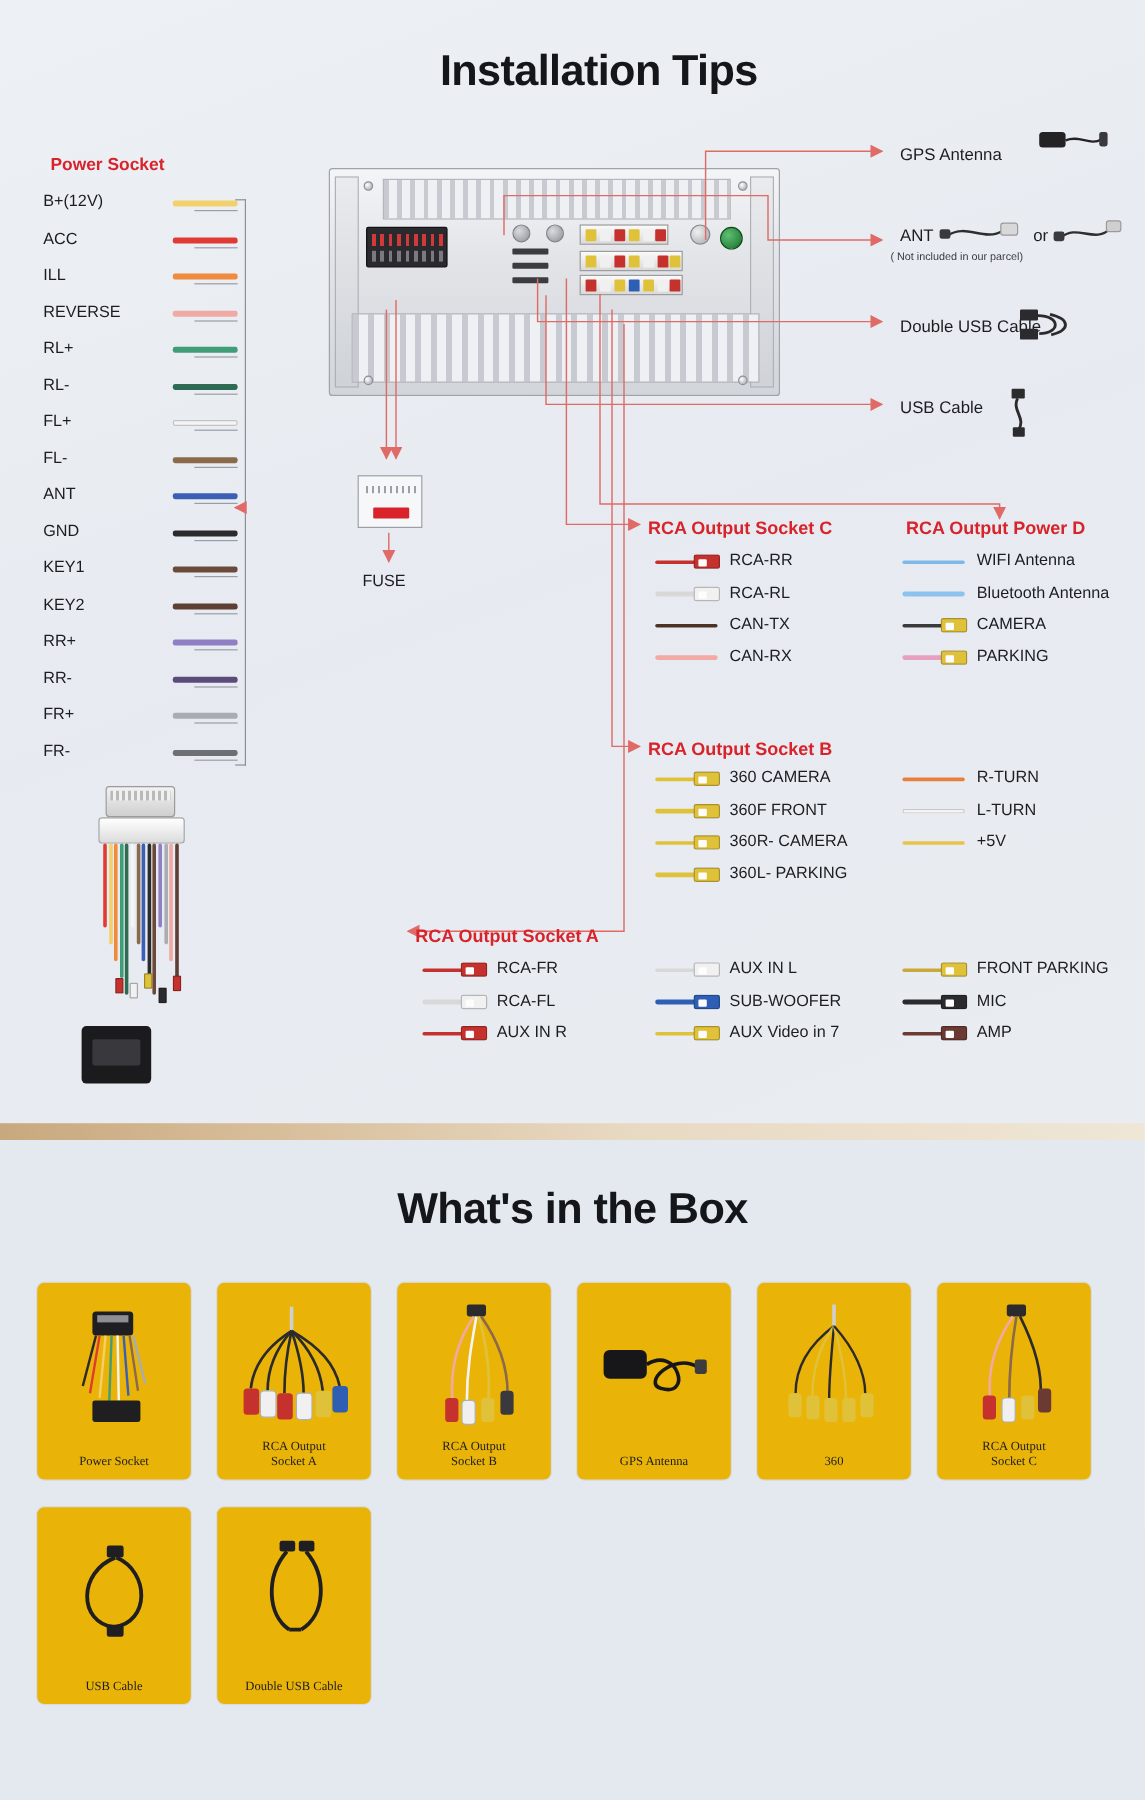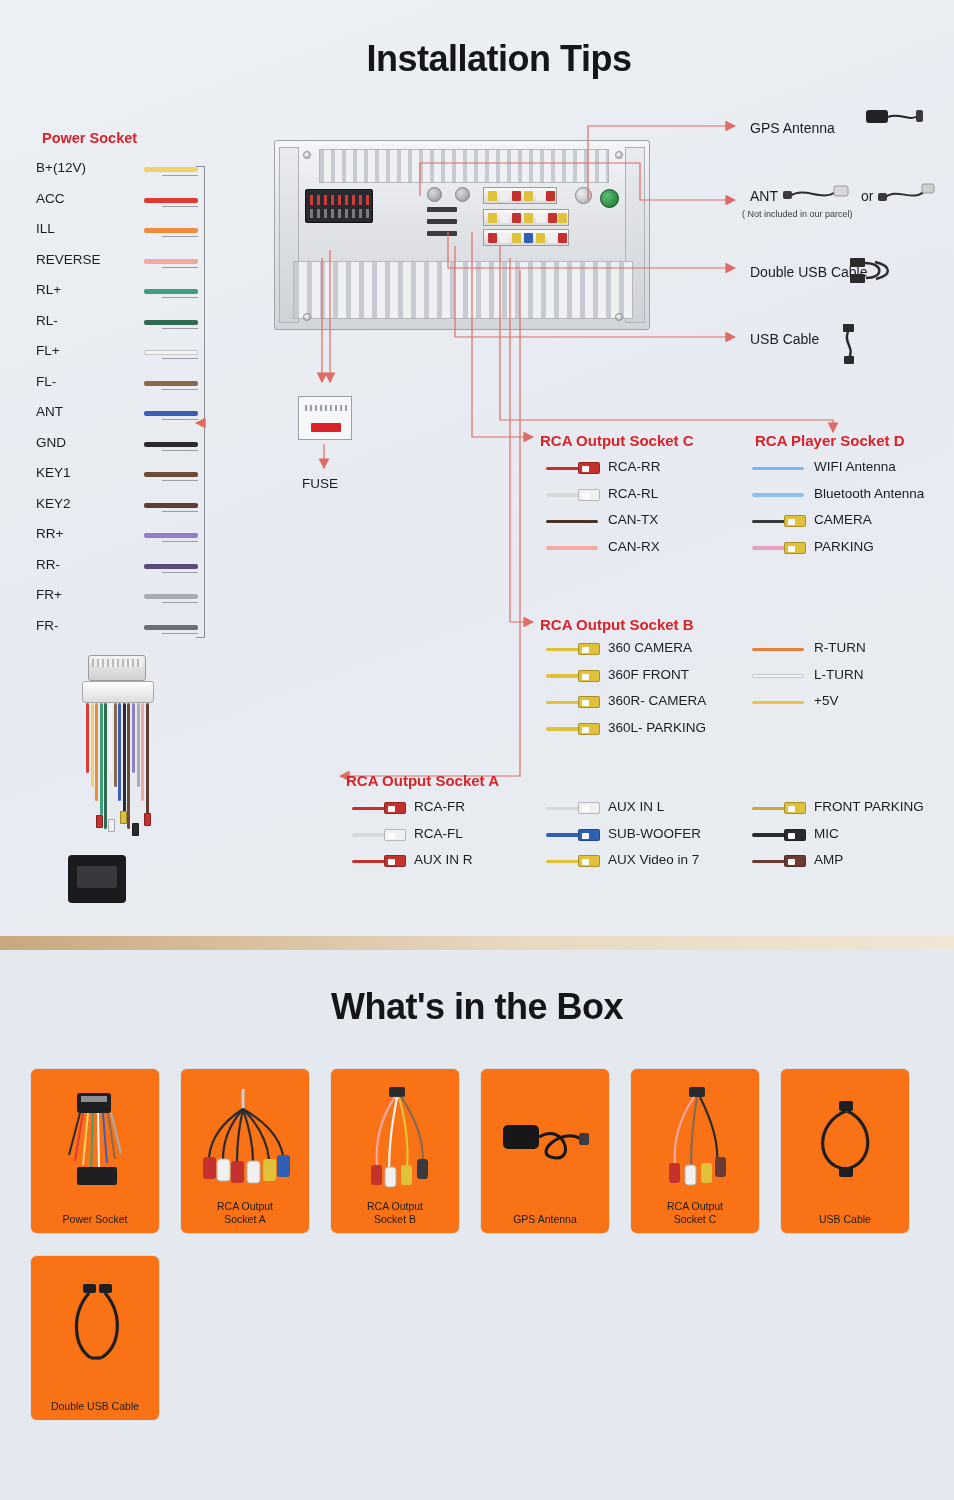--- a/index.html
+++ b/index.html
@@ -237,24 +237,25 @@
   
   .box-grid {
     position: absolute; left: 30px; top: 1068px;
     width: 900px;
     display: grid;
     grid-template-columns: repeat(6, 130px);
     gap: 21px 20px;
   }
   .box-card {
     width: 130px; height: 166px;
-    background: #f97316;
+    background: #eab308;
     border: 1px solid #d9dde3;
     border-radius: 7px;
     position: relative;
+    font-family: Liberation Serif, serif;
   }
   .box-card .cap {
     position: absolute; bottom: 8px; left: 0; right: 0;
     text-align: center; font-size: 10.5px; color: #1c1d21; line-height: 12.5px;
   }
   .art { position: absolute; left: 0; top: 14px; width: 130px; height: 112px; }
 </style>
 </head>
 <body>
 
@@ -514,21 +515,21 @@
         <span class="txt">CAN-TX</span>
       </div>
       <div class="item-row" style="top: 79.5px; left: 0px;">
         <span class="conn plain">
           <i class="lead" style="background: rgb(243, 169, 164);"></i>
         </span>
         <span class="txt">CAN-RX</span>
       </div>
     </div>
 
-  <div class="grp-title" style="left:755px;top:432px">RCA Player Socket D</div>
+  <div class="grp-title" style="left:755px;top:432px">RCA Output Power D</div>
   <div id="grp-d" style="position:absolute;left:752px;top:456px">
       <div class="item-row" style="top: 0px; left: 0px;">
         <span class="conn plain">
           <i class="lead" style="background: rgb(127, 184, 232);"></i>
         </span>
         <span class="txt">WIFI Antenna</span>
       </div>
       <div class="item-row" style="top: 26.5px; left: 0px;">
         <span class="conn plain">
           <i class="lead" style="background: rgb(140, 195, 238);"></i>
@@ -752,20 +753,40 @@
           <rect x="22" y="42" width="36" height="24" rx="5" fill="#17171a"></rect>
           <path d="M58 54 C 84 38, 96 82, 70 74 C 54 70, 80 44, 100 56" stroke="#17171a" stroke-width="3" fill="none"></path>
           <rect x="98" y="50" width="10" height="12" rx="2" fill="#3b3b40"></rect>
         </svg></div>
       <div class="cap">
         <div>GPS Antenna</div>
       </div>
     </div>
     <div class="box-card">
       <div class="art"><svg viewBox="0 0 130 112" width="130" height="112">
+          <path d="M64 4 L64 22" stroke="#cfcfcf" stroke-width="3"></path>
+          <g stroke-width="2" fill="none">
+            <path d="M64 22 C 40 40, 32 60, 32 78" stroke="#2b2b2e"></path>
+            <path d="M64 22 C 50 42, 46 62, 46 80" stroke="#e0c23a"></path>
+            <path d="M64 22 C 62 44, 60 64, 60 82" stroke="#2b2b2e"></path>
+            <path d="M64 22 C 70 44, 74 64, 74 82" stroke="#e0c23a"></path>
+            <path d="M64 22 C 82 42, 90 62, 90 78" stroke="#2b2b2e"></path>
+          </g>
+          <rect x="26" y="78" width="11" height="20" rx="3" fill="#e0c23a"></rect>
+          <rect x="41" y="80" width="11" height="20" rx="3" fill="#e0c23a"></rect>
+          <rect x="56" y="82" width="11" height="20" rx="3" fill="#e0c23a"></rect>
+          <rect x="71" y="82" width="11" height="20" rx="3" fill="#e0c23a"></rect>
+          <rect x="86" y="78" width="11" height="20" rx="3" fill="#e0c23a"></rect>
+        </svg></div>
+      <div class="cap">
+        <div>360</div>
+      </div>
+    </div>
+    <div class="box-card">
+      <div class="art"><svg viewBox="0 0 130 112" width="130" height="112">
           <rect x="58" y="4" width="16" height="10" rx="2" fill="#2b2b2e"></rect>
           <g stroke-width="2.2" fill="none">
             <path d="M63 14 C 48 36, 42 58, 44 82" stroke="#f0a9a3"></path>
             <path d="M66 14 C 62 38, 60 60, 60 84" stroke="#8a6a4a"></path>
             <path d="M69 14 C 80 36, 88 58, 86 80" stroke="#2b2b2e"></path>
           </g>
           <rect x="38" y="80" width="11" height="20" rx="3" fill="#c5312c"></rect>
           <rect x="54" y="82" width="11" height="20" rx="3" fill="#f0f0f0" stroke="#b0b0b0"></rect>
           <rect x="70" y="80" width="11" height="20" rx="3" fill="#e0c23a"></rect>
           <rect x="84" y="74" width="11" height="20" rx="3" fill="#6b3a33"></rect>

